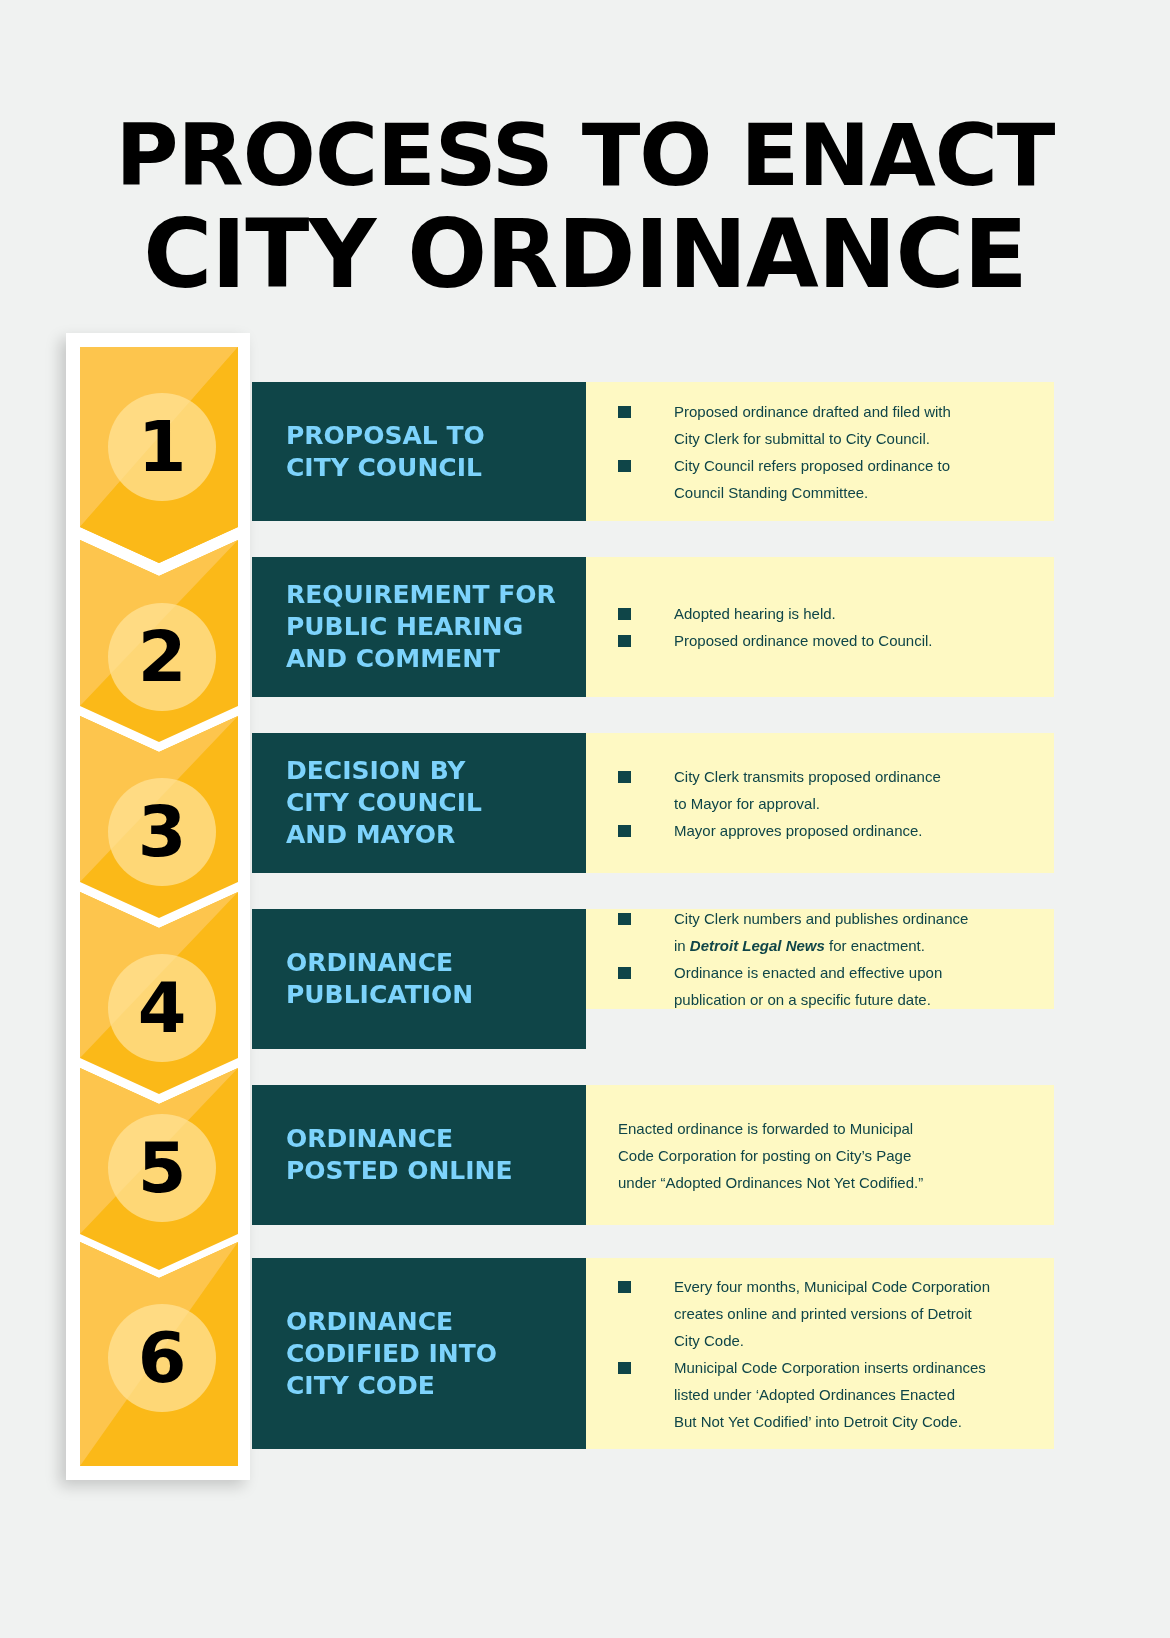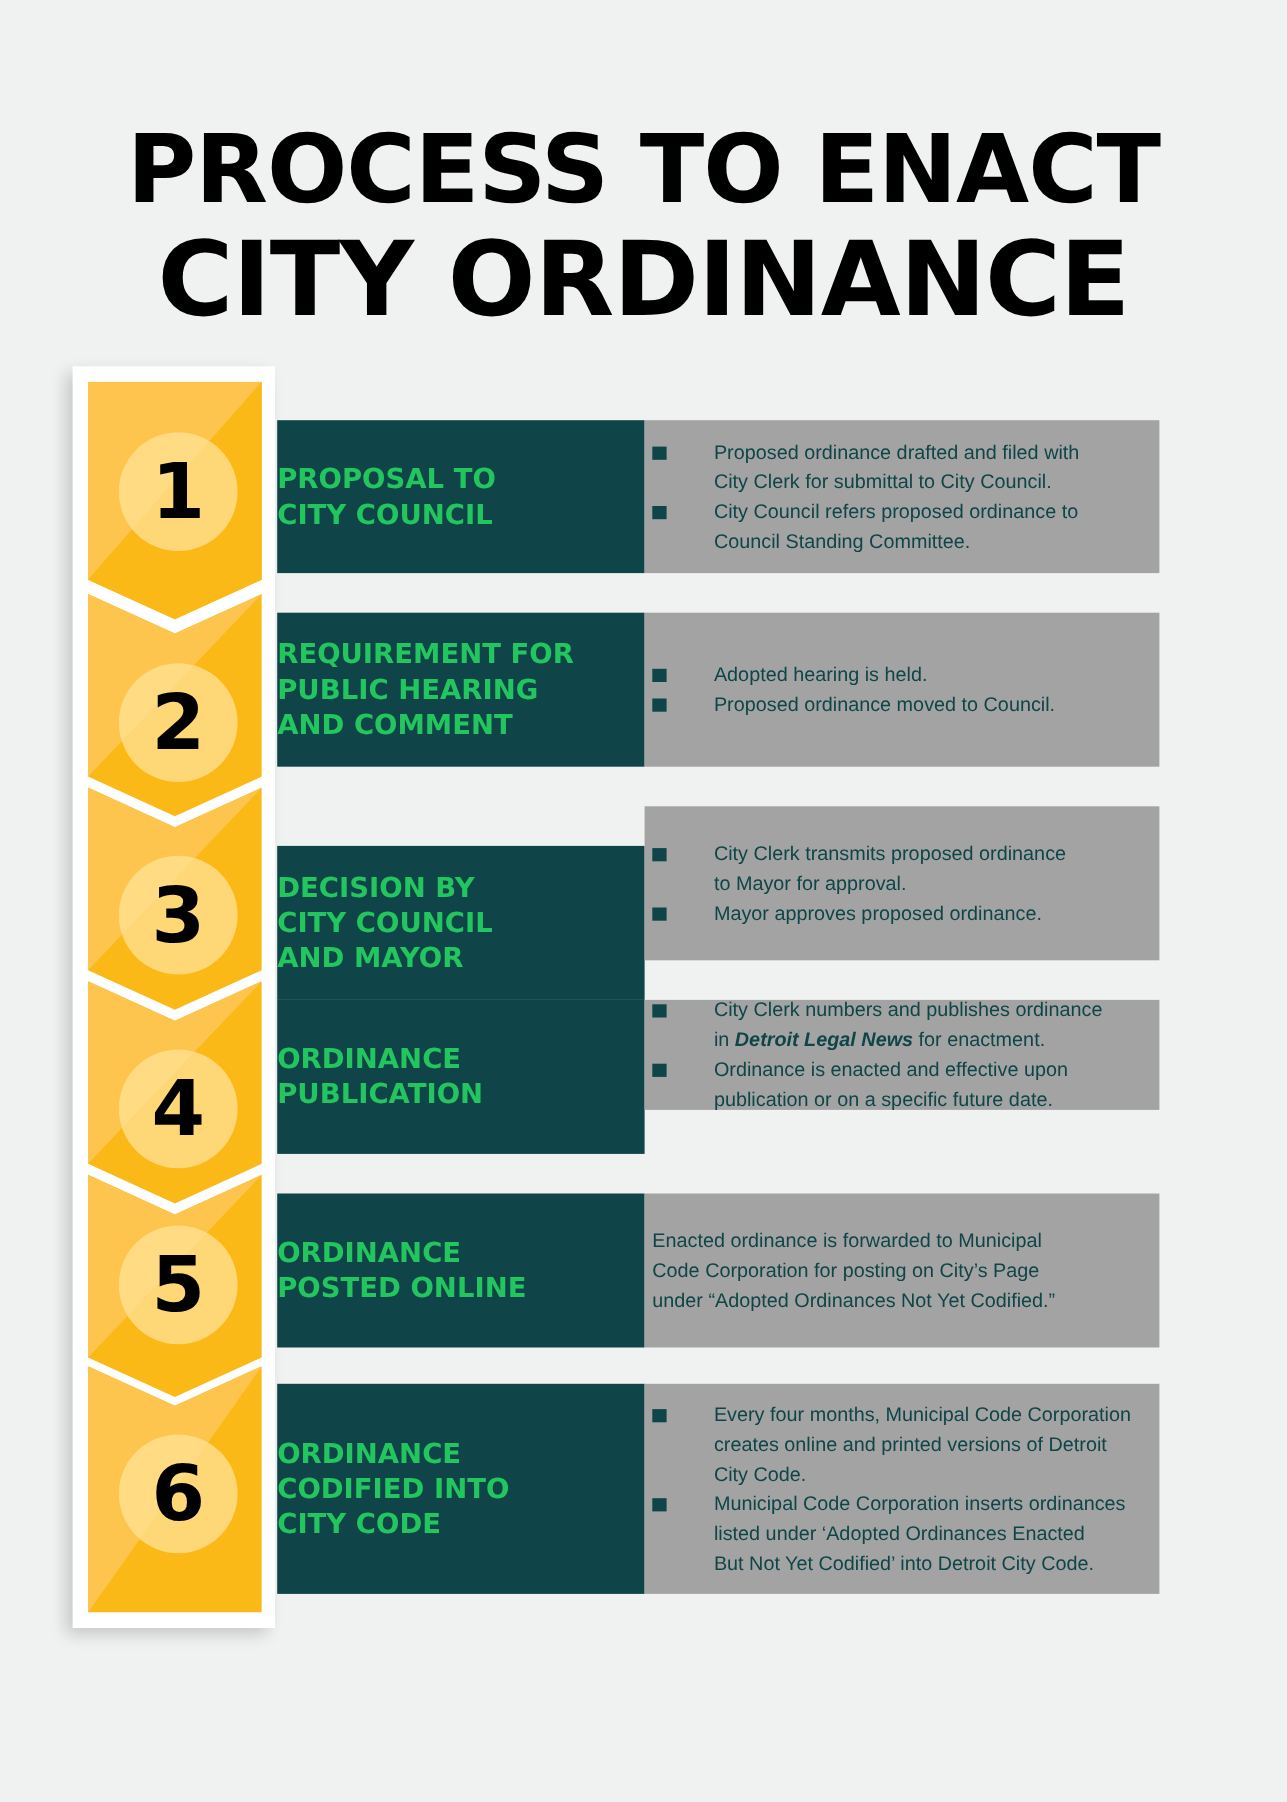--- a/index.html
+++ b/index.html
@@ -4,22 +4,22 @@
 <style>
   html, body { margin:0; padding:0; }
   body { width:1170px; height:1638px; background:#f0f2f1; position:relative; overflow:hidden; font-family:"Liberation Sans", sans-serif; }
   .title { position:absolute; left:0; width:1170px; text-align:center; font-family:"DejaVu Sans", sans-serif; font-weight:bold; color:#000; letter-spacing:-1px; line-height:1; }
   .title.l1 { top:112px; font-size:86px; }
   .title.l2 { top:208px; font-size:94px;text-align:center; }
   .column { position:absolute; left:66px; top:333px; width:184px; height:1147px; background:#fff; box-shadow:-6px 6px 14px rgba(0,0,0,0.18); }
   .seg { position:absolute; left:80px; width:158px; }
   .seg svg { position:absolute; left:0; top:0; }
   .circle { position:absolute; left:28px; width:108px; height:108px; border-radius:50%; background:rgba(255,226,150,0.75); display:flex; align-items:center; justify-content:center; font-family:"DejaVu Sans", sans-serif; font-weight:bold; font-size:70px; color:#000; }
-  .label { position:absolute; left:252px; width:334px; background:#0f4548; color:#22c55e; font-family:"DejaVu Sans", sans-serif; font-weight:bold; font-size:25px; line-height:32px; display:flex; align-items:center; box-sizing:border-box; white-space:pre-line; }
-  .detail { position:absolute; left:586px; width:468px; background:#a3a3a3; color:#0f4548; font-family:"Liberation Sans", sans-serif; font-size:18px; line-height:27px; display:flex; align-items:center; box-sizing:border-box; padding-left:33px; padding-right:8px; }
+  .label { position:absolute; left:252px; width:334px; background:#0f4548; color:#7dd3fc; font-family:"DejaVu Sans", sans-serif; font-weight:bold; font-size:25px; line-height:32px; display:flex; align-items:center; box-sizing:border-box; padding-left:34px; white-space:pre-line; }
+  .detail { position:absolute; left:586px; width:468px; background:#fef9c3; color:#0f4548; font-family:"Liberation Sans", sans-serif; font-size:15px; line-height:27px; display:flex; align-items:center; box-sizing:border-box; padding-left:58px; padding-right:8px; }
   .detail ul { list-style:none; margin:0; padding:0; }
   .detail li { position:relative; padding-left:30px; white-space:pre-line; }
   .detail li::before { content:""; position:absolute; left:-26px; top:8px; width:13px; height:12px; background:#0f4548; }
   .detail p { margin:0; white-space:pre-line; margin-left:-26px; }
   .detail li .it { font-weight:bold; font-style:italic; }
 </style>
 </head>
 <body>
 
 <div class="title l1">PROCESS TO ENACT</div>
@@ -69,21 +69,21 @@
       <polygon points="0,0 79,36 158,0 0,224" fill="#fdc54d"></polygon>
     </svg>
   <div class="circle" style="top:62px">6</div>
 </div>
 
 <div class="label" style="top:382px;height:139px">PROPOSAL TO
 CITY COUNCIL</div>
 <div class="label" style="top:557px;height:140px">REQUIREMENT FOR
 PUBLIC HEARING
 AND COMMENT</div>
-<div class="label" style="top:769px;height:140px">DECISION BY
+<div class="label" style="top:733px;height:140px">DECISION BY
 CITY COUNCIL
 AND MAYOR</div>
 <div class="label" style="top:909px;height:140px">ORDINANCE
 PUBLICATION</div>
 <div class="label" style="top:1085px;height:140px">ORDINANCE
 POSTED ONLINE</div>
 <div class="label" style="top:1258px;height:191px">ORDINANCE
 CODIFIED INTO
 CITY CODE</div>
 

